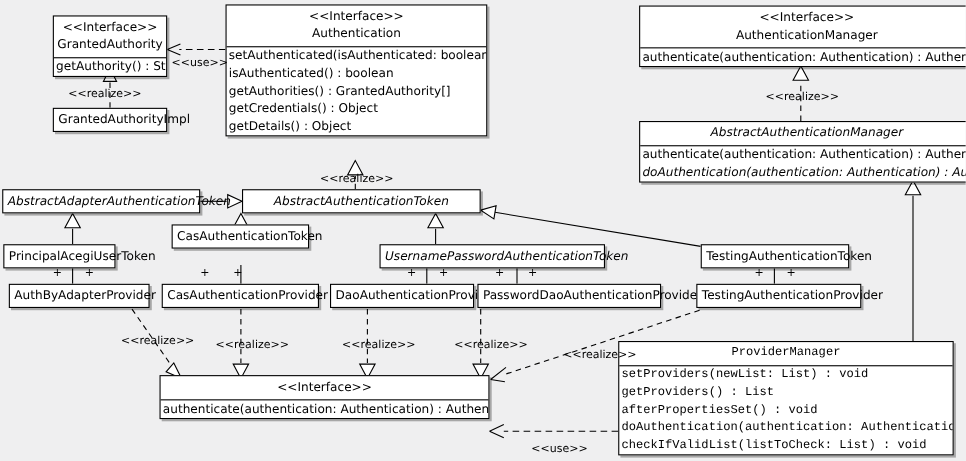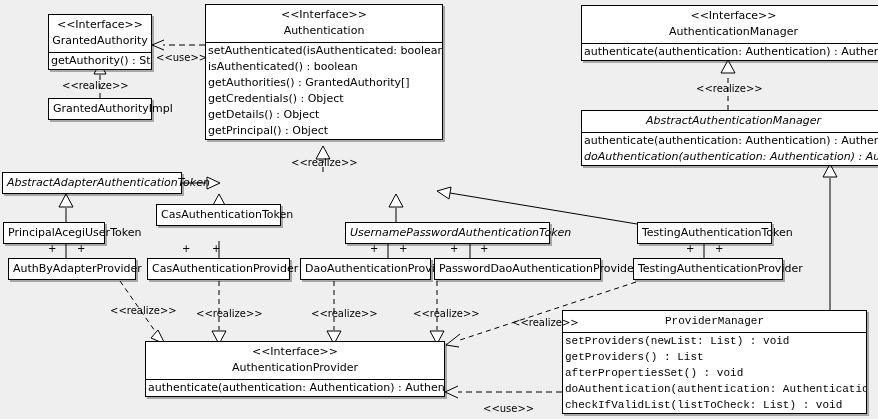--- a/index.html
+++ b/index.html
@@ -257,21 +257,20 @@
     <div class="compartment cname">
       <span class="stereo">&lt;&lt;Interface&gt;&gt;</span>
       <span class="name-line">Authentication</span>
     </div>
     <div class="compartment members">
       <div class="member">setAuthenticated(isAuthenticated: boolean) : void</div>
       <div class="member">isAuthenticated() : boolean</div>
       <div class="member">getAuthorities() : GrantedAuthority[]</div>
       <div class="member">getCredentials() : Object</div>
       <div class="member">getDetails() : Object</div>
-      <div class="member">getPrincipal() : Object</div>
     </div>
   </div>
 
   <div class="uml-class" style="left:581px; top:5px; width:305px;">
     <div class="compartment cname">
       <span class="stereo">&lt;&lt;Interface&gt;&gt;</span>
       <span class="name-line">AuthenticationManager</span>
     </div>
     <div class="compartment members">
       <div class="member">authenticate(authentication: Authentication) : Authentication</div>
@@ -285,20 +284,23 @@
     <div class="compartment members">
       <div class="member">authenticate(authentication: Authentication) : Authentication</div>
       <div class="member italic">doAuthentication(authentication: Authentication) : Authentication</div>
     </div>
   </div>
 
   <div class="uml-class simple" style="left:2px; top:172px; width:180px;">
     <div class="compartment cname italic">AbstractAdapterAuthenticationToken</div>
   </div>
 
+  <div class="uml-class simple" style="left:220px; top:172px; width:217px;">
+    <div class="compartment cname italic">AbstractAuthenticationToken</div>
+  </div>
 
   <div class="uml-class simple" style="left:3px; top:222px; width:102px;">
     <div class="compartment cname">PrincipalAcegiUserToken</div>
   </div>
 
   <div class="uml-class simple" style="left:156px; top:204px; width:125px;">
     <div class="compartment cname">CasAuthenticationToken</div>
   </div>
 
   <div class="uml-class simple" style="left:345px; top:222px; width:205px;font-style:italic;">
@@ -325,21 +327,20 @@
     <div class="compartment cname">PasswordDaoAuthenticationProvider</div>
   </div>
 
   <div class="uml-class simple" style="left:633px; top:258px; width:150px;">
     <div class="compartment cname">TestingAuthenticationProvider</div>
   </div>
 
   <div class="uml-class" style="left:145px; top:341px; width:300px;">
     <div class="compartment cname">
       <span class="stereo">&lt;&lt;Interface&gt;&gt;</span>
-      <span class="name-line">AuthenticationProvider</span>
     </div>
     <div class="compartment members">
       <div class="member">authenticate(authentication: Authentication) : Authentication</div>
     </div>
   </div>
 
   <div class="uml-class" style="left:562px; top:310px; width:305px;font-family:Liberation Mono, monospace;">
     <div class="compartment cname">
       <span class="name-line">ProviderManager</span>
     </div>

